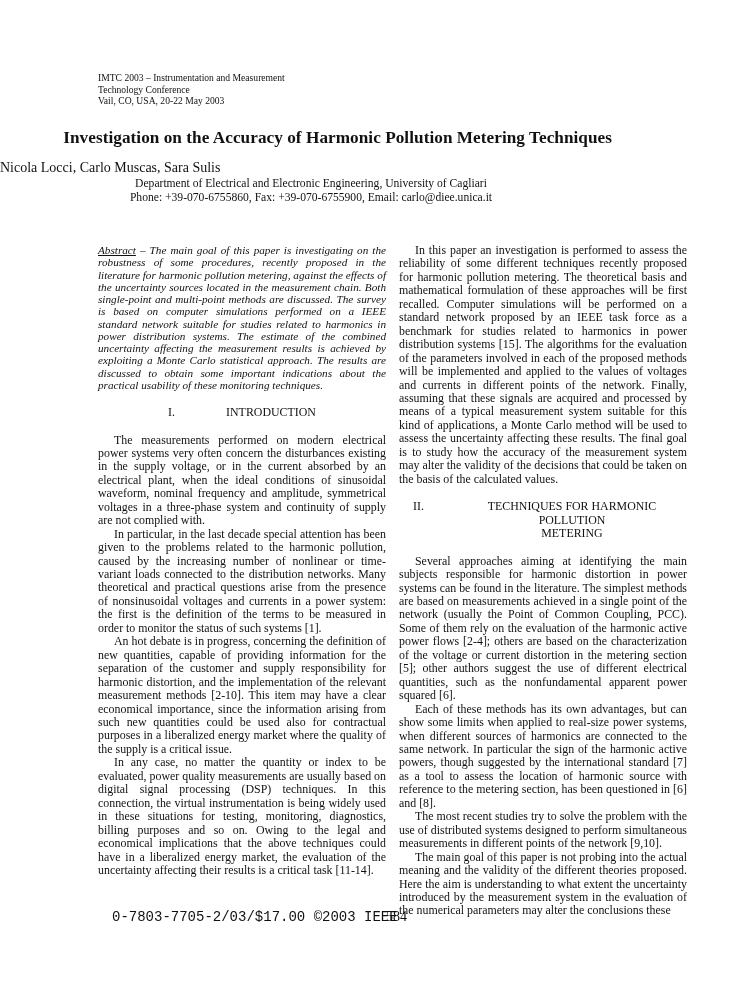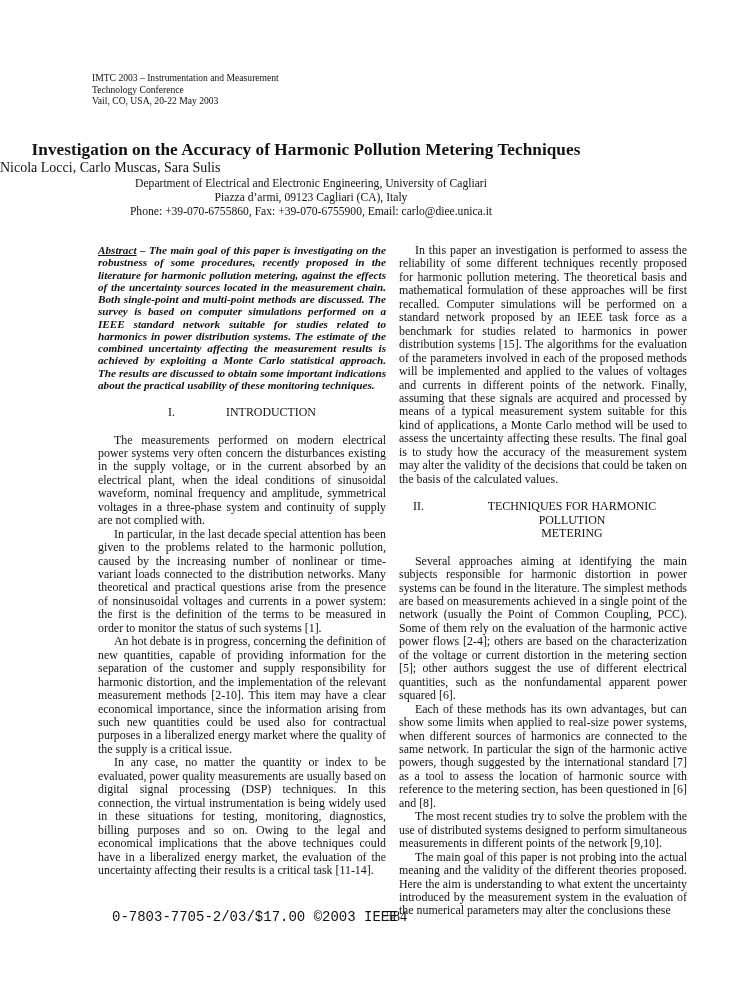--- a/index.html
+++ b/index.html
@@ -2,42 +2,42 @@
 <html><head>
   <meta charset="utf-8">
   <style>
     html, body { margin: 0; padding: 0; }
     body {
       width: 755px; height: 1000px; background: #ffffff; position: relative;
       font-family: "Liberation Serif", "DejaVu Serif", serif; color: #111;
       overflow: hidden;
     }
     .conf {
-      position: absolute; left: 92px; top: 72px; font-size: 9.6px; line-height: 11.5px;
+      position: absolute; left: 98px; top: 72px; font-size: 9.6px; line-height: 11.5px;
     }
     .title {
-      position: absolute; left: 0; width: 612px; top: 128px; text-align: center;
-      font-size: 17.2px; font-weight: bold; letter-spacing: 0.05px; margin-top: 12px;
+      position: absolute; left: 0; width: 612px; top: 128px; text-align: right;
+      font-size: 17.2px; font-weight: bold; letter-spacing: 0.05px;
     }
     .authors {
       position: absolute; left: 0; width: 755px; top: 160px; text-align: left;
       font-size: 14px; line-height: 16px;
     }
     .affil {
       position: absolute; left: 0; width: 622px; top: 177px; text-align: center;
       font-size: 11.6px; line-height: 14.2px;
     }
     .col {
       position: absolute; top: 244px; width: 288px; font-size: 11.9px; line-height: 13.45px;
     }
     .col.left { left: 98px; }
     .col.right { left: 399px; }
     p { margin: 0; text-align: justify; text-indent: 16px; }
     .abstract {
-      font-style: italic; font-weight: bold; font-size: 11.2px; line-height: 12.25px;
+      font-style: italic; font-weight: normal; font-size: 11.2px; line-height: 12.25px;
       text-align: justify; text-indent: 0;
     }
     .abstract .label { text-decoration: underline; }
     .heading {
       text-align: center; margin: 14px 0 14px 0; font-size: 11.9px; line-height: 13.5px;
       display: flex; justify-content: center;
     }
     .heading .num { display: inline-block; width: 58px; text-align: left; }
     .heading.two { justify-content: flex-start; }
     .heading.two .num { width: 44px; margin-left: 14px; }
@@ -57,21 +57,20 @@
   <div>Technology Conference</div>
   <div>Vail, CO, USA, 20-22 May 2003</div>
 </div>
 
 <div class="title">Investigation on the Accuracy of Harmonic Pollution Metering Techniques</div>
 
 <div class="authors">Nicola Locci, Carlo Muscas, Sara Sulis</div>
 
 <div class="affil">
   <div>Department of Electrical and Electronic Engineering, University of Cagliari</div>
-  <div>Piazza d’armi, 09123 Cagliari (CA), Italy</div>
   <div>Phone: +39-070-6755860, Fax: +39-070-6755900, Email: carlo@diee.unica.it</div>
 </div>
 
 <div class="col left">
   <p class="abstract"><span class="label">Abstract</span><span> – The main goal of this paper is investigating on the robustness of some procedures, recently proposed in the literature for harmonic pollution metering, against the effects of the uncertainty sources located in the measurement chain. Both single-point and multi-point methods are discussed. The survey is based on computer simulations performed on a IEEE standard network suitable for studies related to harmonics in power distribution systems. The estimate of the combined uncertainty affecting the measurement results is achieved by exploiting a Monte Carlo statistical approach. The results are discussed to obtain some important indications about the practical usability of these monitoring techniques.</span></p>
 
   <div class="heading" style="margin-top:15px;">
     <span class="num">I.</span>
     <span class="txt">INTRODUCTION</span>
   </div>

